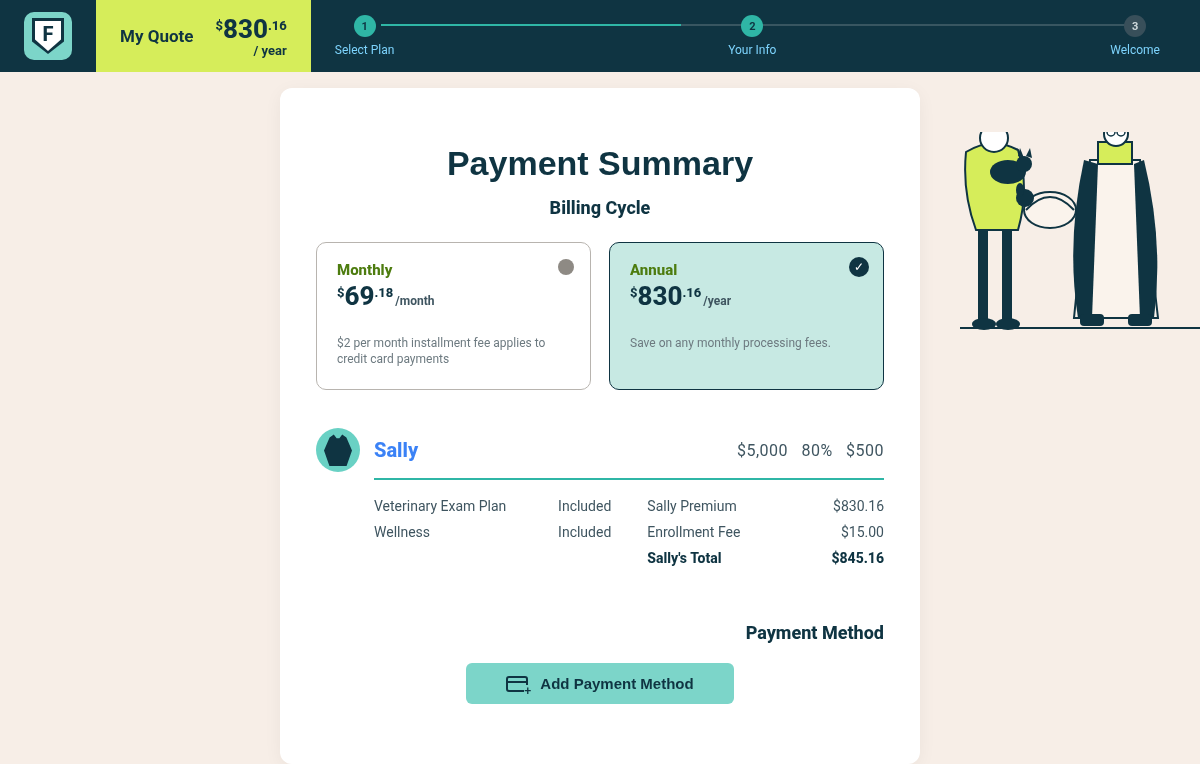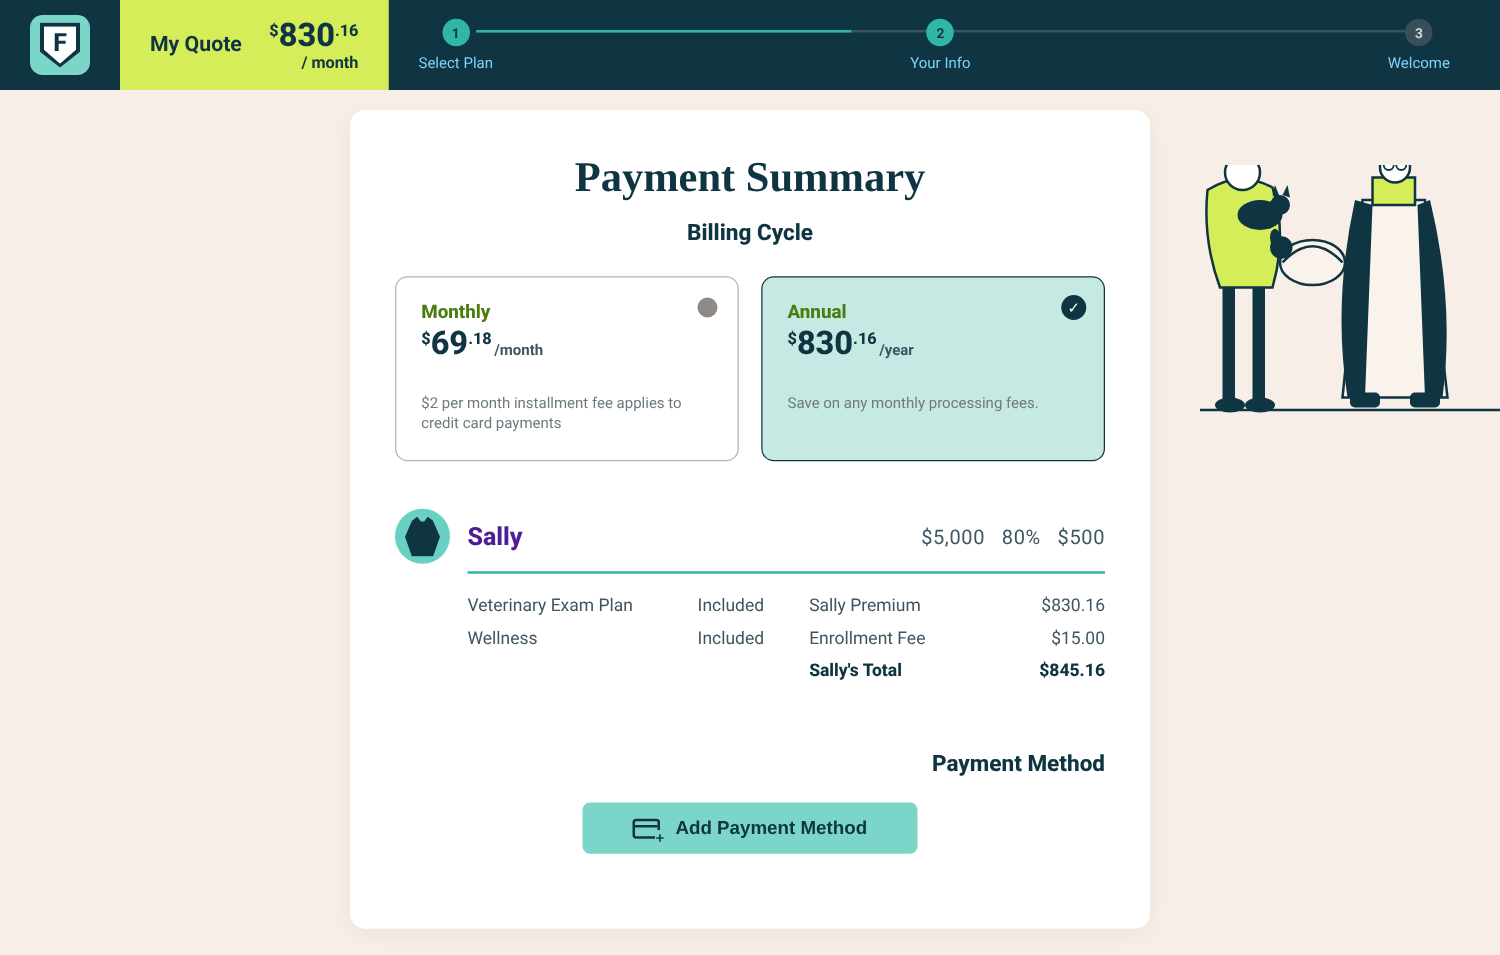--- a/index.html
+++ b/index.html
@@ -120,25 +120,26 @@
     padding: 36px 36px 60px 36px;
     position: relative;
     top: -4px;
     box-shadow: 0 4px 18px rgba(0,0,0,0.05);
   }
   .page-stage {
     padding-top: 20px;
     position: relative;
   }
   .page-title {
-    font-family: Liberation Serif, serif;
+    font-family: Liberation Sans, sans-serif;
     font-size: 34px;
     font-weight: 600;
     text-align: center;
     color: #0f3442;
+    margin-top: 20px;
   }
   .section-title {
     font-size: 18px; font-weight: 800; text-align: center;
     color: #0f3442; margin-top: 14px;
   }
 
   .cycle-row {
     display: flex; gap: 18px; margin-top: 24px;
   }
   .cycle-card {
@@ -182,21 +183,21 @@
     width:44px; height:44px; border-radius:50%;
     background:#69d1c4;
     position:relative; overflow:hidden;
   }
   .pet-badge::after{
     content:"";
     position:absolute; left:8px; top:6px; width:28px; height:32px;
     background:#0f3442;
     clip-path: polygon(20% 10%,35% 0,45% 12%,55% 12%,65% 0,80% 10%,100% 50%,80% 100%,20% 100%,0 50%);
   }
-  .pet-name { font-size:20px; font-weight:800; color:#4c1d95;}
+  .pet-name { font-size:20px; font-weight:800; color:#3b82f6;}
   .pet-meta { font-size:16px; color:#3f5560; letter-spacing: .5px; white-space: pre;}
   .pet-divider {
     height:2px; background:#2fb6a6;
     margin-left:58px; margin-top:6px;
   }
 
   .detail-grid {
     display:grid;
     grid-template-columns: 1fr auto 1fr auto;
     column-gap: 36px;
@@ -251,21 +252,21 @@
     </div>
   </div>
   <div class="quote-tab">
     <span class="quote-label">My Quote</span>
     <div class="quote-price-wrap">
       <div class="price-main">
         <span class="price-dollar">$</span>
         <span class="price-big">830</span>
         <span class="price-cents">.16</span>
       </div>
-      <span class="price-period">/ month</span>
+      <span class="price-period">/ year</span>
     </div>
   </div>
   <div class="stepper">
     <div class="stepper-line"></div>
     <div class="stepper-line-fill"></div>
     <div class="step done">
       <div class="step-circle">1</div>
       <div class="step-label">Select Plan</div>
     </div>
     <div class="step active">

